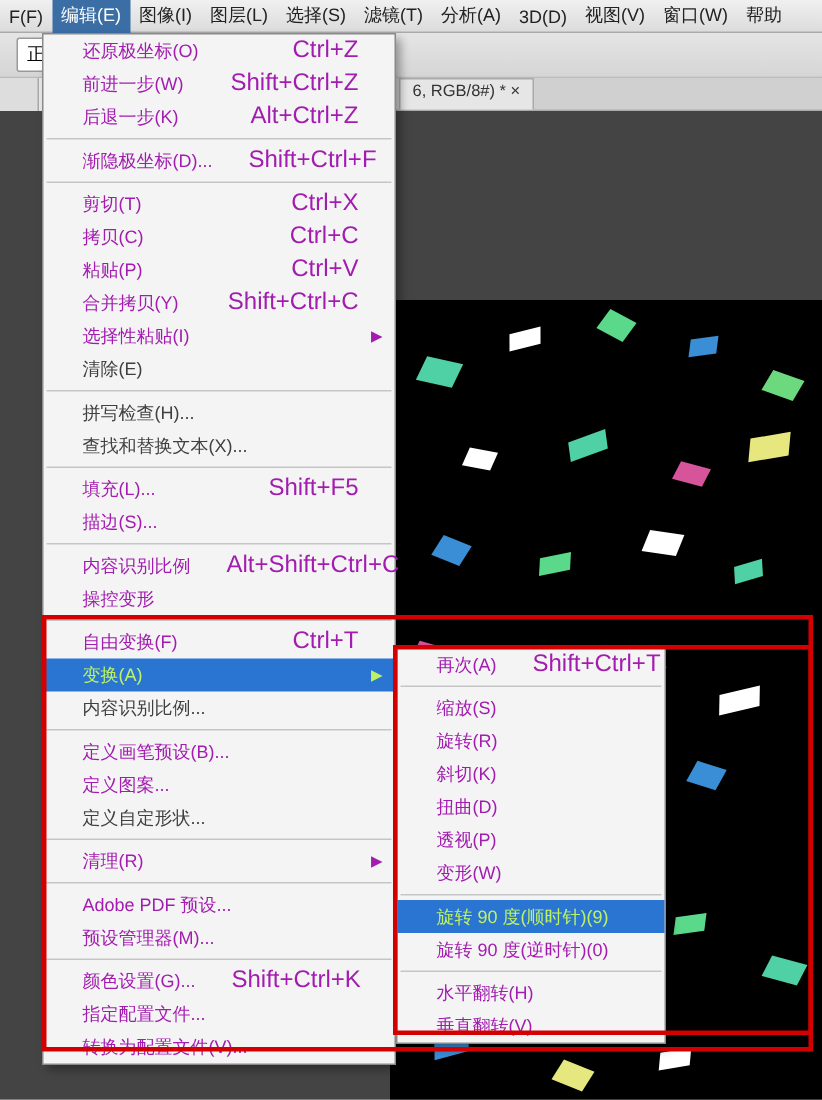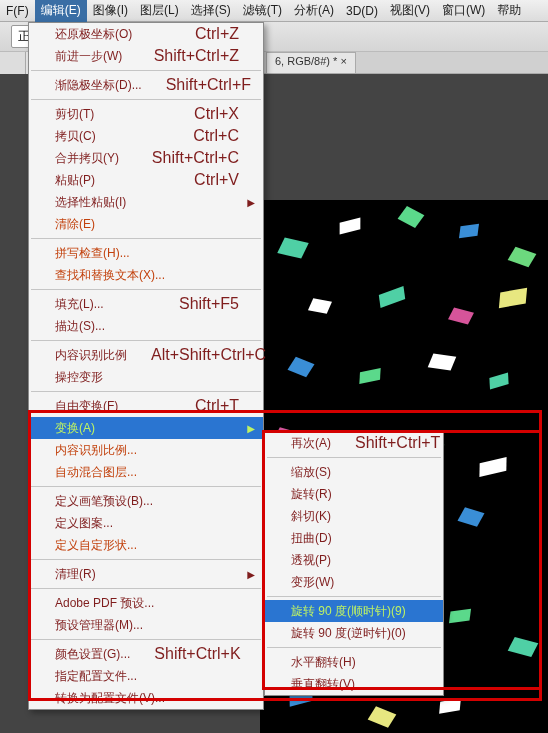--- a/index.html
+++ b/index.html
@@ -11,22 +11,22 @@
 .toolbar .sel { border: 1px solid #999; background: #fff; padding: 2px 20px 2px 6px; margin: 0 3px; font-size: 12px; border-radius: 2px; }
 .toolbar .lbl { color: #555; margin: 0 3px 0 8px; }
 .tabbar { height: 22px; background: #d0d0d0; display: flex; padding-left: 6px; border-bottom: 1px solid #aaa; }
 .tabbar .tab { background: #e6e6e6; border: 1px solid #aaa; border-bottom: none; padding: 2px 8px; font-size: 11px; color: #333; }
 .content { position: absolute; left: 0; right: 0; top: 74px; bottom: 0; background: #444; }
 .canvas { position: absolute; left: 260px; top: 126px; width: 288px; height: 607px; background: #000; }
 .cf { position: absolute; transform: skewX(-15deg) rotate(var(--r)); }
 .redbox1 { position: absolute; left: 28px; top: 410px; width: 514px; height: 291px; border: 3px solid #d40000; pointer-events: none; z-index: 50; }
 .redbox2 { position: absolute; left: 262px; top: 430px; width: 280px; height: 260px; border: 3px solid #d40000; pointer-events: none; z-index: 50; }
 .menu { position: absolute; background: #f4f4f4; border: 1px solid #8a8a8a; box-shadow: 3px 3px 6px rgba(0,0,0,0.35); z-index: 40; }
-.menu .it { display: flex; justify-content: space-between; align-items: center; height: 22px; padding: 0 24px 0 26px; color: #7f1d1d; white-space: nowrap; }
-.menu .it.d { color: #c2410c; }
+.menu .it { display: flex; justify-content: space-between; align-items: center; height: 22px; padding: 0 24px 0 26px; color: #a21caf; white-space: nowrap; }
+.menu .it.d { color: #404040; }
 .menu .it.h { background: #2a75d1; color: #bef264; }
 .menu .sep { height: 1px; background: #c5c5c5; margin: 3px 2px; }
 .menu .it .sc { color: inherit; font-size: 16px; margin-left: 24px; }
 .menu .it .ar { position: absolute; right: 8px; font-size: 10px; }
 .leftstrip { position: absolute; left: 0; top: 52px; width: 26px; height: 680px; background: #ddd; border-right: 1px solid #aaa; }
 .leftpath { position: absolute; left: 0; top: 75px; font-size: 11px; color: #555; padding: 2px 4px; }
 </style>
 </head>
 <body>
 
@@ -94,41 +94,45 @@
 
 <div class="menu" id="edit-menu" style="left:28px; top:22px; width:236px;">
     <div class="it">
       <span>还原极坐标(O)</span>
       <span class="sc">Ctrl+Z</span>
     </div>
     <div class="it">
       <span>前进一步(W)</span>
       <span class="sc">Shift+Ctrl+Z</span>
     </div>
+    <div class="it">
+      <span>后退一步(K)</span>
+      <span class="sc">Alt+Ctrl+Z</span>
+    </div>
     <div class="sep"></div>
     <div class="it">
       <span>渐隐极坐标(D)...</span>
       <span class="sc">Shift+Ctrl+F</span>
     </div>
     <div class="sep"></div>
     <div class="it">
       <span>剪切(T)</span>
       <span class="sc">Ctrl+X</span>
     </div>
     <div class="it">
       <span>拷贝(C)</span>
       <span class="sc">Ctrl+C</span>
     </div>
     <div class="it">
+      <span>粘贴(P)</span>
+      <span class="sc">Ctrl+V</span>
+    </div>
+    <div class="it">
       <span>合并拷贝(Y)</span>
       <span class="sc">Shift+Ctrl+C</span>
-    </div>
-    <div class="it">
-      <span>粘贴(P)</span>
-      <span class="sc">Ctrl+V</span>
     </div>
     <div class="it" style="position: relative;">
       <span>选择性粘贴(I)</span>
       <span class="ar">▶</span>
     </div>
     <div class="it d">
       <span>清除(E)</span>
     </div>
     <div class="sep"></div>
     <div class="it d">
@@ -158,23 +162,20 @@
       <span>自由变换(F)</span>
       <span class="sc">Ctrl+T</span>
     </div>
     <div class="it h" style="position: relative;">
       <span>变换(A)</span>
       <span class="ar">▶</span>
     </div>
     <div class="it d">
       <span>内容识别比例...</span>
     </div>
-    <div class="it d">
-      <span>自动混合图层...</span>
-    </div>
     <div class="sep"></div>
     <div class="it">
       <span>定义画笔预设(B)...</span>
     </div>
     <div class="it">
       <span>定义图案...</span>
     </div>
     <div class="it d">
       <span>定义自定形状...</span>
     </div>

